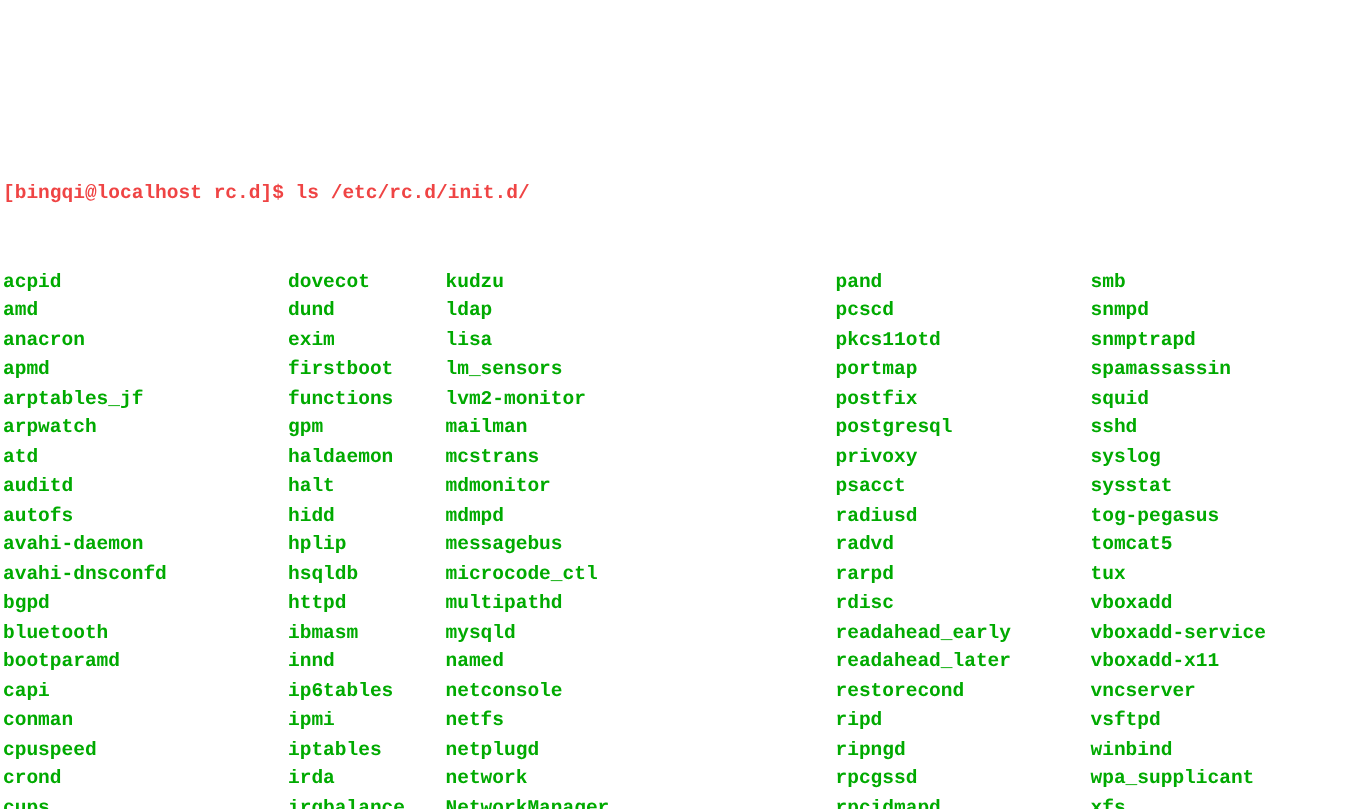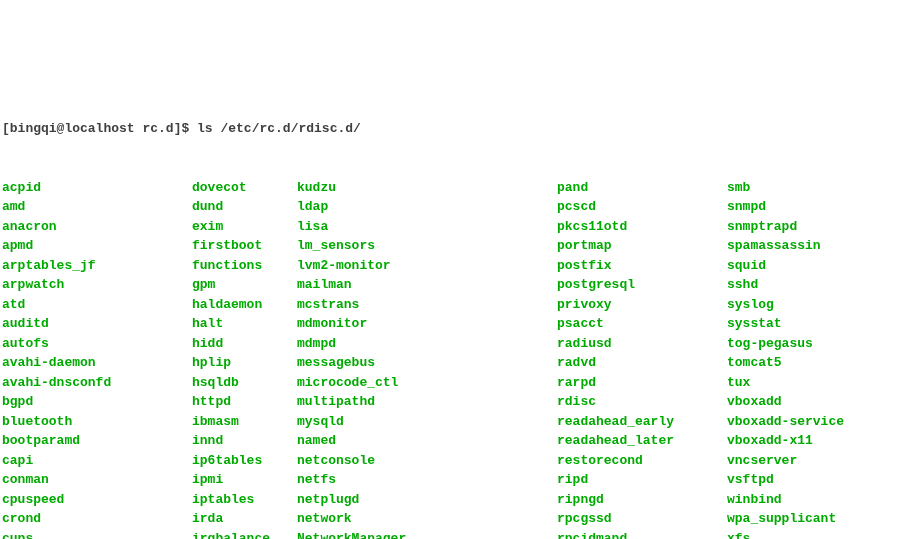--- a/index.html
+++ b/index.html
@@ -6,21 +6,21 @@
       margin: 0;
       padding: 2px;
       font-family: 'Courier New', Courier, monospace;
       font-size: 13px;
       line-height: 1.5;
       background: #ffffff;
       color: #000000;
       white-space: pre;
     }
     .prompt {
-      color: #404040;
+      color: #ef4444;
       font-weight: bold;
     }
     .listing {
       display: flex;
       flex-direction: row;
     }
     .col {
       display: flex;
       flex-direction: column;
     }
@@ -33,21 +33,21 @@
     .col3 { width: 260px; }
     .col4 { width: 170px; }
     .col5 { width: 170px; }
   </style>
 </head>
 <body>
 
 
 
 <div>
-  <div><span class="prompt">[bingqi@localhost rc.d]$</span> <span class="prompt">ls /etc/rc.d/rdisc.d/</span></div>
+  <div><span class="prompt">[bingqi@localhost rc.d]$</span> <span class="prompt">ls /etc/rc.d/init.d/</span></div>
   <div class="listing">
     <div class="col col1"><span class="file">acpid</span><span class="file">amd</span><span class="file">anacron</span><span class="file">apmd</span><span class="file">arptables_jf</span><span class="file">arpwatch</span><span class="file">atd</span><span class="file">auditd</span><span class="file">autofs</span><span class="file">avahi-daemon</span><span class="file">avahi-dnsconfd</span><span class="file">bgpd</span><span class="file">bluetooth</span><span class="file">bootparamd</span><span class="file">capi</span><span class="file">conman</span><span class="file">cpuspeed</span><span class="file">crond</span><span class="file">cups</span></div>
     <div class="col col2"><span class="file">dovecot</span><span class="file">dund</span><span class="file">exim</span><span class="file">firstboot</span><span class="file">functions</span><span class="file">gpm</span><span class="file">haldaemon</span><span class="file">halt</span><span class="file">hidd</span><span class="file">hplip</span><span class="file">hsqldb</span><span class="file">httpd</span><span class="file">ibmasm</span><span class="file">innd</span><span class="file">ip6tables</span><span class="file">ipmi</span><span class="file">iptables</span><span class="file">irda</span><span class="file">irqbalance</span></div>
     <div class="col col3"><span class="file">kudzu</span><span class="file">ldap</span><span class="file">lisa</span><span class="file">lm_sensors</span><span class="file">lvm2-monitor</span><span class="file">mailman</span><span class="file">mcstrans</span><span class="file">mdmonitor</span><span class="file">mdmpd</span><span class="file">messagebus</span><span class="file">microcode_ctl</span><span class="file">multipathd</span><span class="file">mysqld</span><span class="file">named</span><span class="file">netconsole</span><span class="file">netfs</span><span class="file">netplugd</span><span class="file">network</span><span class="file">NetworkManager</span></div>
     <div class="col col4"><span class="file">pand</span><span class="file">pcscd</span><span class="file">pkcs11otd</span><span class="file">portmap</span><span class="file">postfix</span><span class="file">postgresql</span><span class="file">privoxy</span><span class="file">psacct</span><span class="file">radiusd</span><span class="file">radvd</span><span class="file">rarpd</span><span class="file">rdisc</span><span class="file">readahead_early</span><span class="file">readahead_later</span><span class="file">restorecond</span><span class="file">ripd</span><span class="file">ripngd</span><span class="file">rpcgssd</span><span class="file">rpcidmapd</span></div>
     <div class="col col5"><span class="file">smb</span><span class="file">snmpd</span><span class="file">snmptrapd</span><span class="file">spamassassin</span><span class="file">squid</span><span class="file">sshd</span><span class="file">syslog</span><span class="file">sysstat</span><span class="file">tog-pegasus</span><span class="file">tomcat5</span><span class="file">tux</span><span class="file">vboxadd</span><span class="file">vboxadd-service</span><span class="file">vboxadd-x11</span><span class="file">vncserver</span><span class="file">vsftpd</span><span class="file">winbind</span><span class="file">wpa_supplicant</span><span class="file">xfs</span></div>
   </div>
 </div>
 
 

